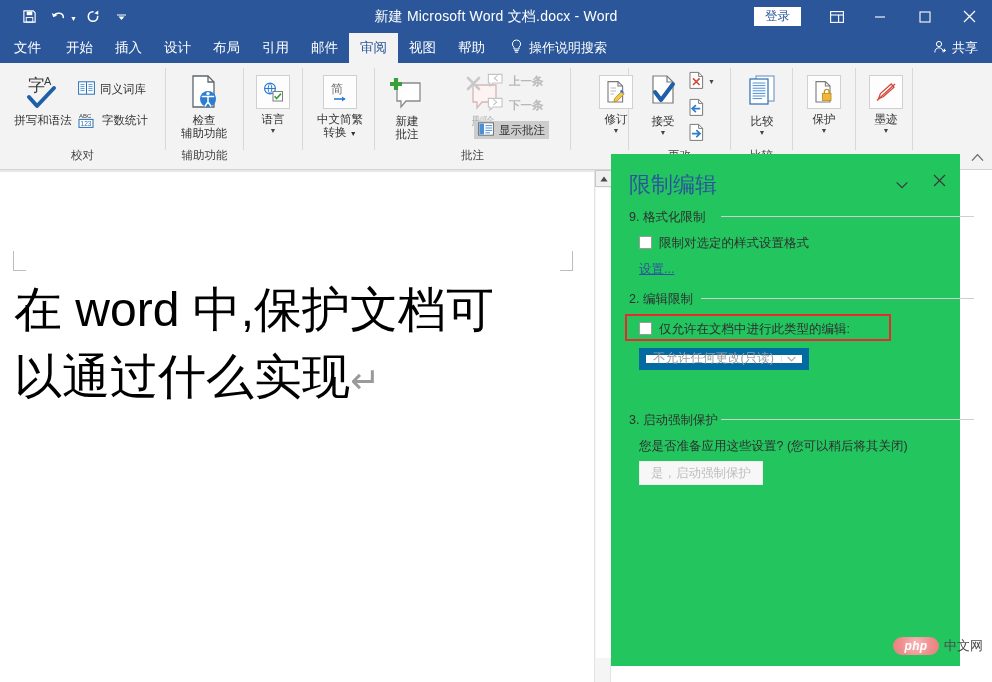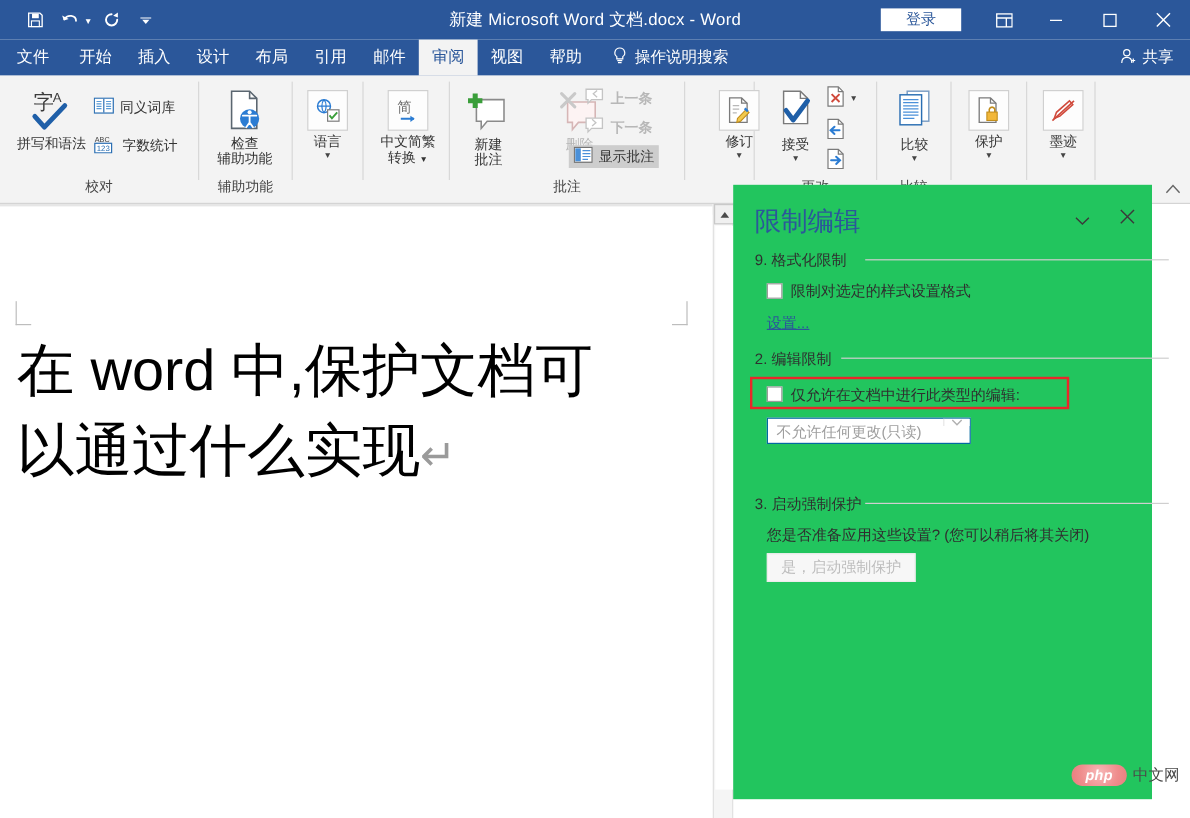--- a/index.html
+++ b/index.html
@@ -25,21 +25,21 @@
   .qat-btn svg { display: block; }
   .qat-caret { font-size: 7px; line-height: 1; color: #ffffff; margin-left: -4px; margin-top: 4px;}
   .title-text {
     position: absolute; left: 0; top: 0; width: 992px; height: 33px;
     display: flex; align-items: center; justify-content: center;
     font-size: 14px; letter-spacing: .2px; color: #ffffff; pointer-events: none;
   }
   .win-right { position: absolute; right: 0; top: 0; height: 33px; display: flex; align-items: center; }
   .signin {
     background: #ffffff; color: #2b579a; font-size: 12.5px;
-    padding: 3px 21px 4px; margin-right: 16px; line-height: 1;
+    padding: 3px 11px 4px; margin-right: 16px; line-height: 1;
   }
   .win-btn { width: 45px; height: 33px; display: flex; align-items: center; justify-content: center; color:#fff; }
   .win-btn.ribbon-opt { width: 40px; }
 
   
   .tabstrip {
     position: absolute; left: 0; top: 33px; width: 992px; height: 30px;
     background: #2b579a; color: #ffffff; display: flex; align-items: stretch;
   }
   .tab {
@@ -149,22 +149,22 @@
   .sect-rule { position: absolute; height: 1px; background: #cfcfcf; }
   .chk-row { position: absolute; display: flex; align-items: flex-start; gap: 7px; font-size: 12.5px; color: #2f2f2f; }
   .chkbox { width: 13px; height: 13px; background: #fff; border: 1px solid #9a9a9a; flex: none; margin-top: 1px; }
   .pane-link {
     position: absolute; font-size: 12.5px; color: #2b579a; text-decoration: underline;
   }
   .redbox {
     position: absolute; border: 2px solid #e8282a; background: transparent;
   }
   .combo {
-    position: absolute; display: flex; align-items: flex-start; background: #ffffff;
-    border: 1px solid #0369a1;
+    position: absolute; display: flex; align-items: center; background: #ffffff;
+    border: 7px solid #0369a1;
   }
   .combo .val { flex: 1; padding: 3px 7px 4px; font-size: 12.5px; color: #9e9e9e; white-space: nowrap; }
   .combo .drop {
     width: 22px; border-left: 1px solid #e6e6e6; display: flex; align-items: center; justify-content: center;
     font-size: 8px; color: #b0b0b0; background: #ffffff;
   }
   .pane-text { position: absolute; font-size: 12.5px; color: #2f2f2f; white-space: nowrap; }
   .ghost-btn {
     position: absolute; background: #f7f7f7; border: 1px solid #ececec;
     font-size: 12.5px; color: #bdbdbd; display: flex; align-items: center; justify-content: center;

